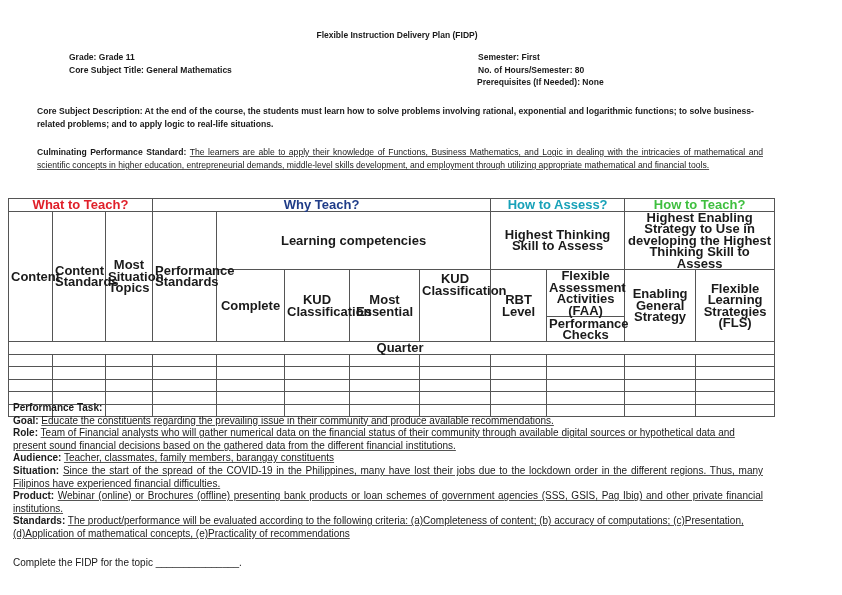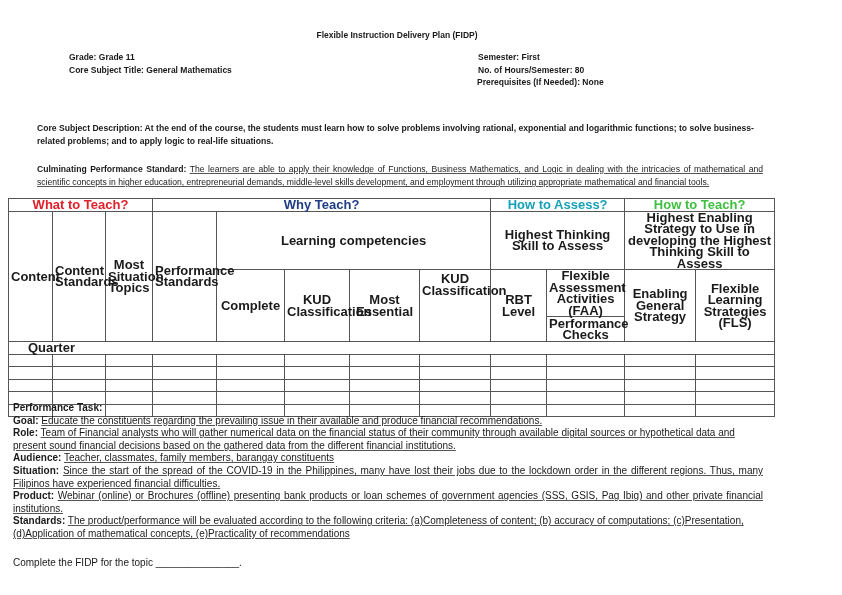--- a/index.html
+++ b/index.html
@@ -2,21 +2,21 @@
 <html><head>
 <meta charset="utf-8">
 <style>
   html, body { margin: 0; padding: 0; background: #ffffff; }
   body { width: 842px; height: 595px; position: relative; overflow: hidden;
          font-family: "Liberation Sans", sans-serif; color: #1a1a1a; font-size: 9px; }
   .abs { position: absolute; white-space: nowrap; padding-left: 32px; }
   .b { font-weight: bold; }
   .title { left: 0; width: 730px; top: 30px; text-align: center; font-size: 8.5px; font-weight: bold; }
   .hdr { font-size: 8.5px; font-weight: bold; line-height: 12.5px; }
-  .para { position: absolute; left: 37px; width: 726px; font-size: 8.6px; line-height: 13px; margin-top: 17px; }
+  .para { position: absolute; left: 37px; width: 726px; font-size: 8.6px; line-height: 13px; }
   .u { text-decoration: underline; text-decoration-color: #555; }
   .just { text-align: justify; text-align-last: left; }
   table.fidp { position: absolute; left: 8px; top: 198px; width: 766px; border-collapse: collapse;
                table-layout: fixed; font-size: 13px; font-weight: bold; }
   table.fidp td { border: 1px solid #555; text-align: center; vertical-align: middle; padding: 0 2px;
                   line-height: 11.5px; }
   .red { color: #e0202a; }
   .navy { color: #1f3c88; }
   .teal { color: #17a1b8; }
   .green { color: #3fbf3f; }
@@ -86,21 +86,21 @@
     <td rowspan="2" style="vertical-align:top; padding-top:3px;">KUD Classification</td>
     <td rowspan="2">RBT Level</td>
     <td>Flexible Assessment Activities (FAA)</td>
     <td rowspan="2">Enabling General Strategy</td>
     <td rowspan="2">Flexible Learning Strategies (FLS)</td>
   </tr>
   <tr style="height:25px">
     <td>Performance Checks</td>
   </tr>
   <tr style="height:12px">
-    <td colspan="12" style="text-align:left; padding-left:19px;">Quarter</td>
+    <td colspan="12" style="text-align:center; padding-left:19px;">Quarter</td>
   </tr>
   </tbody>
     <tbody id="empty-rows">
       <tr style="height: 12.6px;">
         <td></td>
         <td></td>
         <td></td>
         <td></td>
         <td></td>
         <td></td>
@@ -165,20 +165,20 @@
         <td></td>
         <td></td>
         <td></td>
         <td></td>
       </tr>
     </tbody>
 </table>
 
 <div class="task" style="top:402px;">
   <div class="lbl">Performance Task:</div>
-  <div><span class="lbl">Goal:</span> <span class="u">Educate the constituents regarding the prevailing issue in their available and produce financial recommendations.</span></div>
+  <div><span class="lbl">Goal:</span> <span class="u">Educate the constituents regarding the prevailing issue in their community and produce available recommendations.</span></div>
   <div><span class="lbl">Role:</span> <span class="u">Team of Financial analysts who will gather numerical data on the financial status of their community  through available digital sources  or hypothetical data and present sound financial decisions based on the gathered data from the different financial institutions.</span></div>
   <div><span class="lbl">Audience:</span> <span class="u">Teacher, classmates, family members, barangay constituents</span></div>
   <div class="just"><span class="lbl">Situation:</span> <span class="u">Since the start of the spread of the COVID-19 in the Philippines, many have lost their jobs due to the lockdown order in the different regions. Thus, many Filipinos have experienced financial difficulties.</span></div>
   <div class="just"><span class="lbl">Product:</span> <span class="u">Webinar (online) or Brochures (offline) presenting bank products or loan schemes of government agencies (SSS, GSIS, Pag Ibig) and other private financial institutions.</span></div>
   <div><span class="lbl">Standards:</span> <span class="u">The product/performance will be evaluated according to the following criteria: (a)Completeness of content; (b) accuracy of computations; (c)Presentation, (d)Application of mathematical concepts, (e)Practicality of recommendations</span></div>
   <div style="margin-top:16px;">Complete the FIDP for the topic _______________.</div>
 </div>
 
 </body></html>

